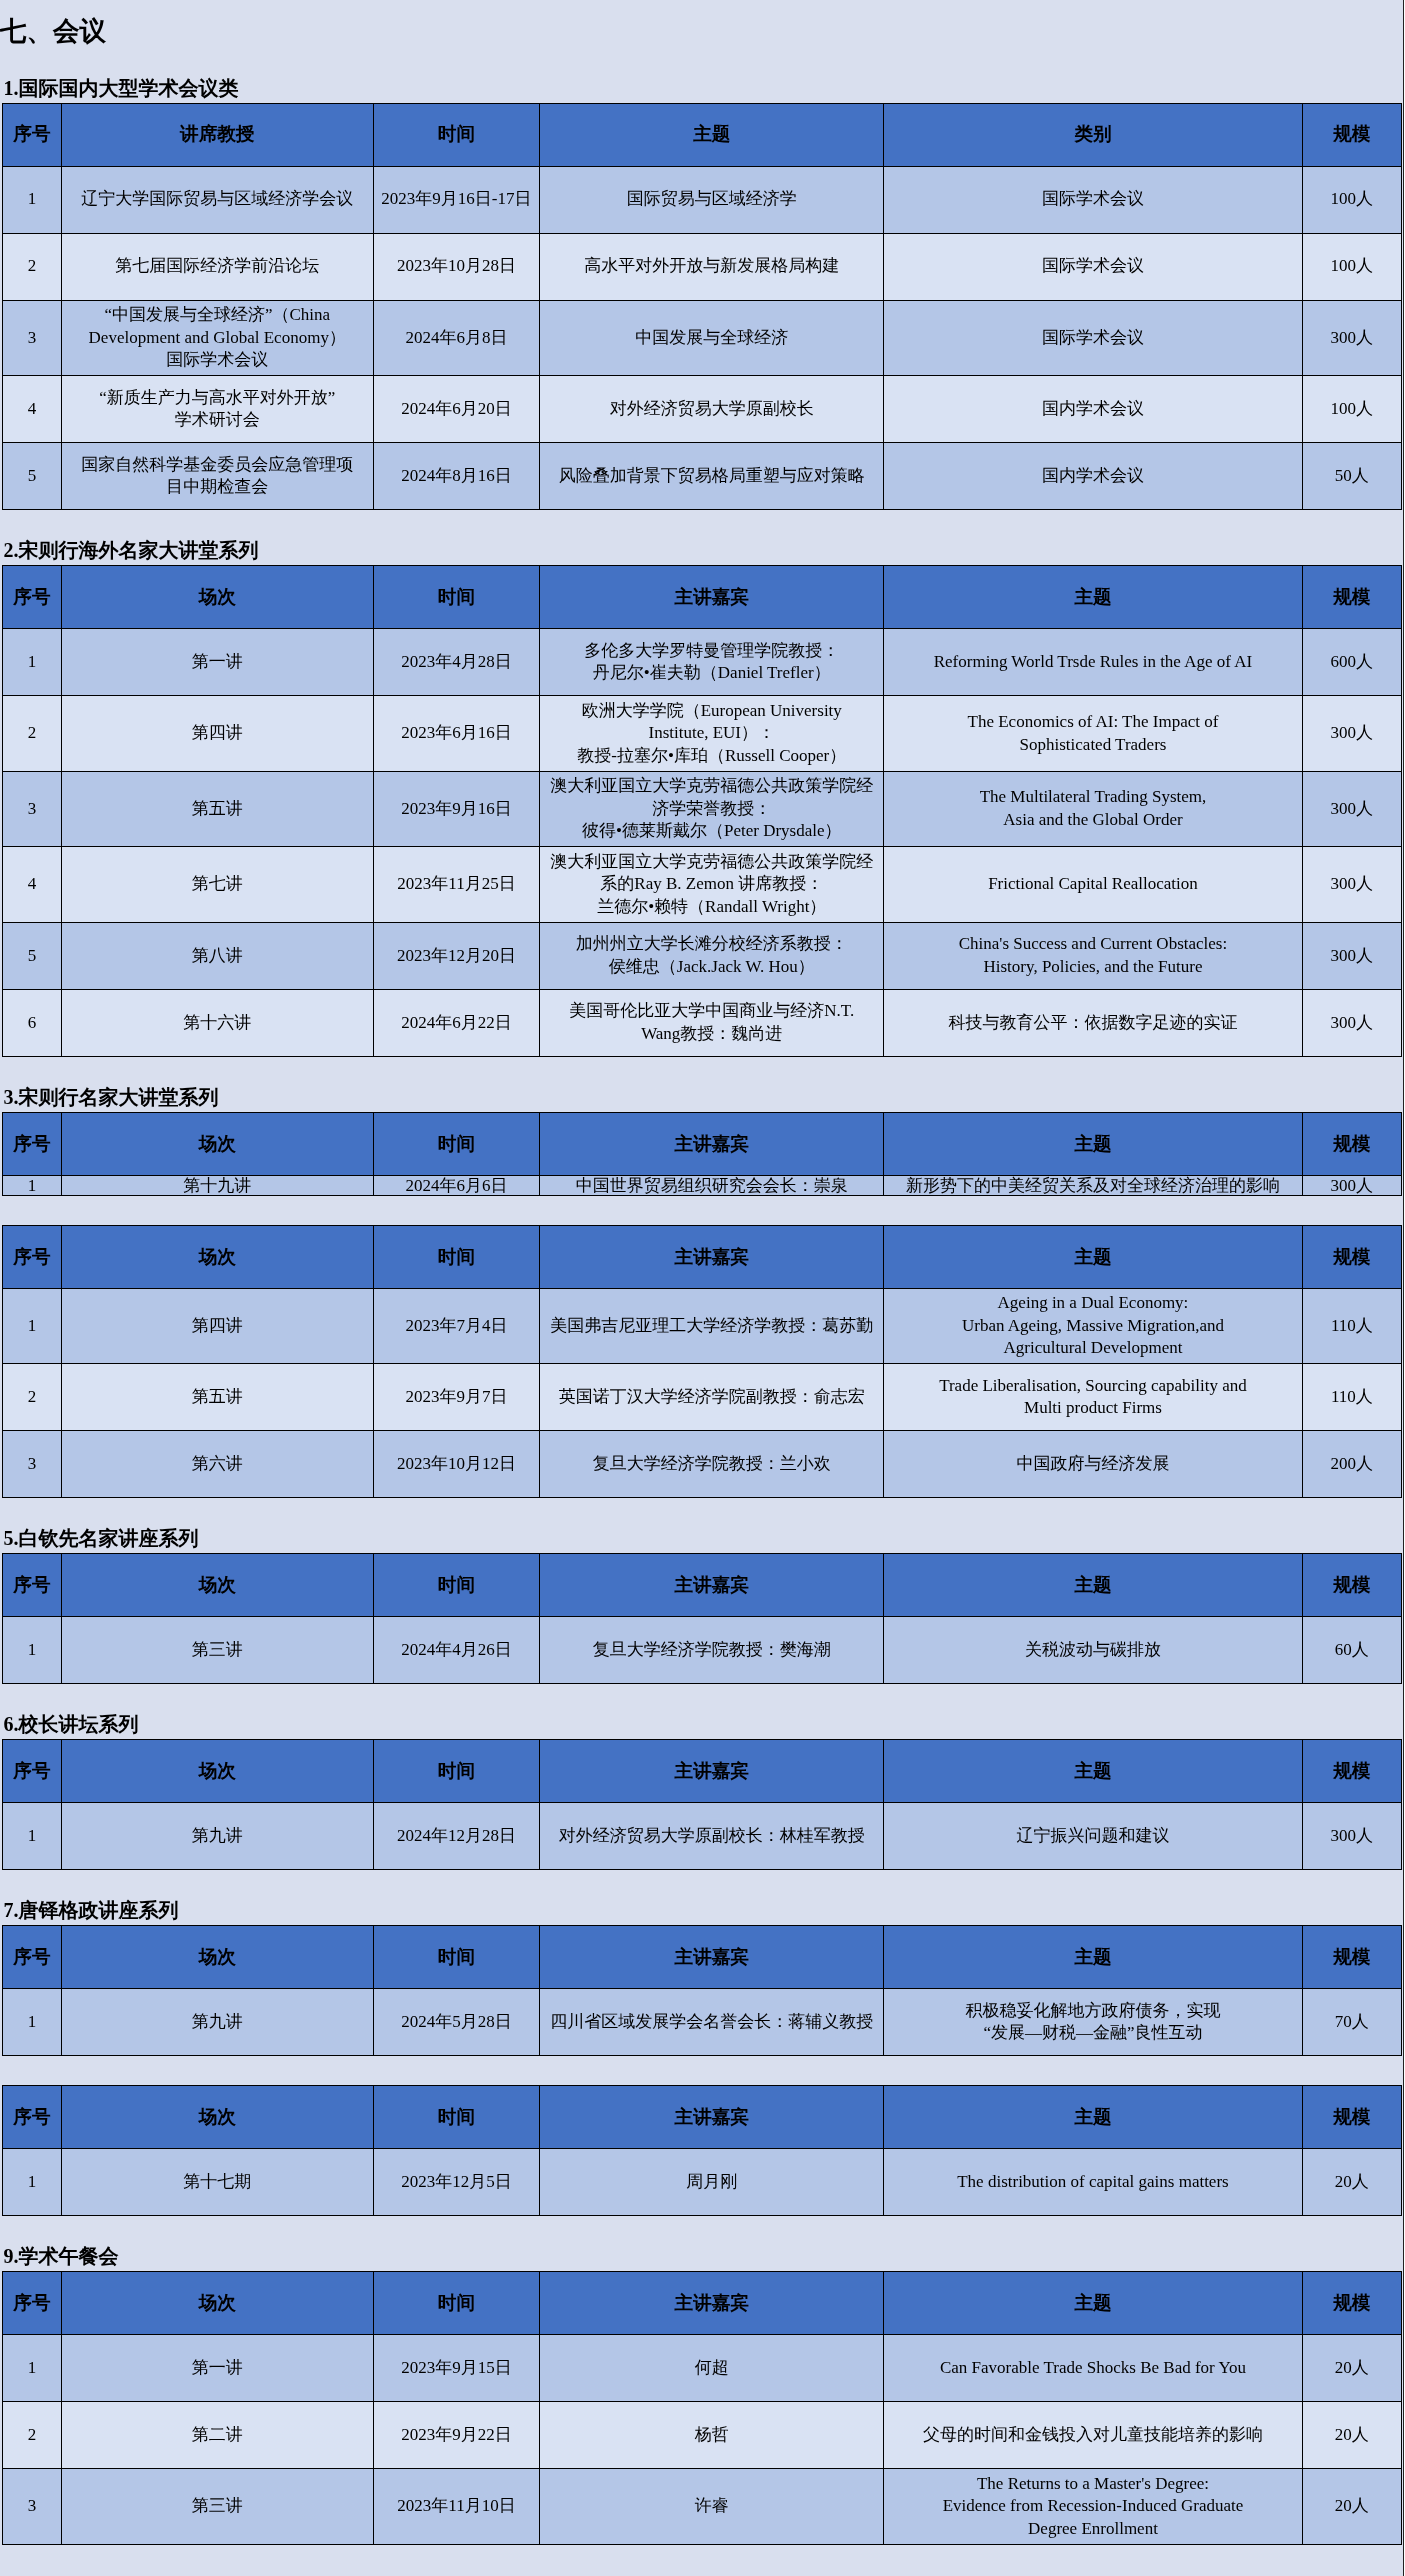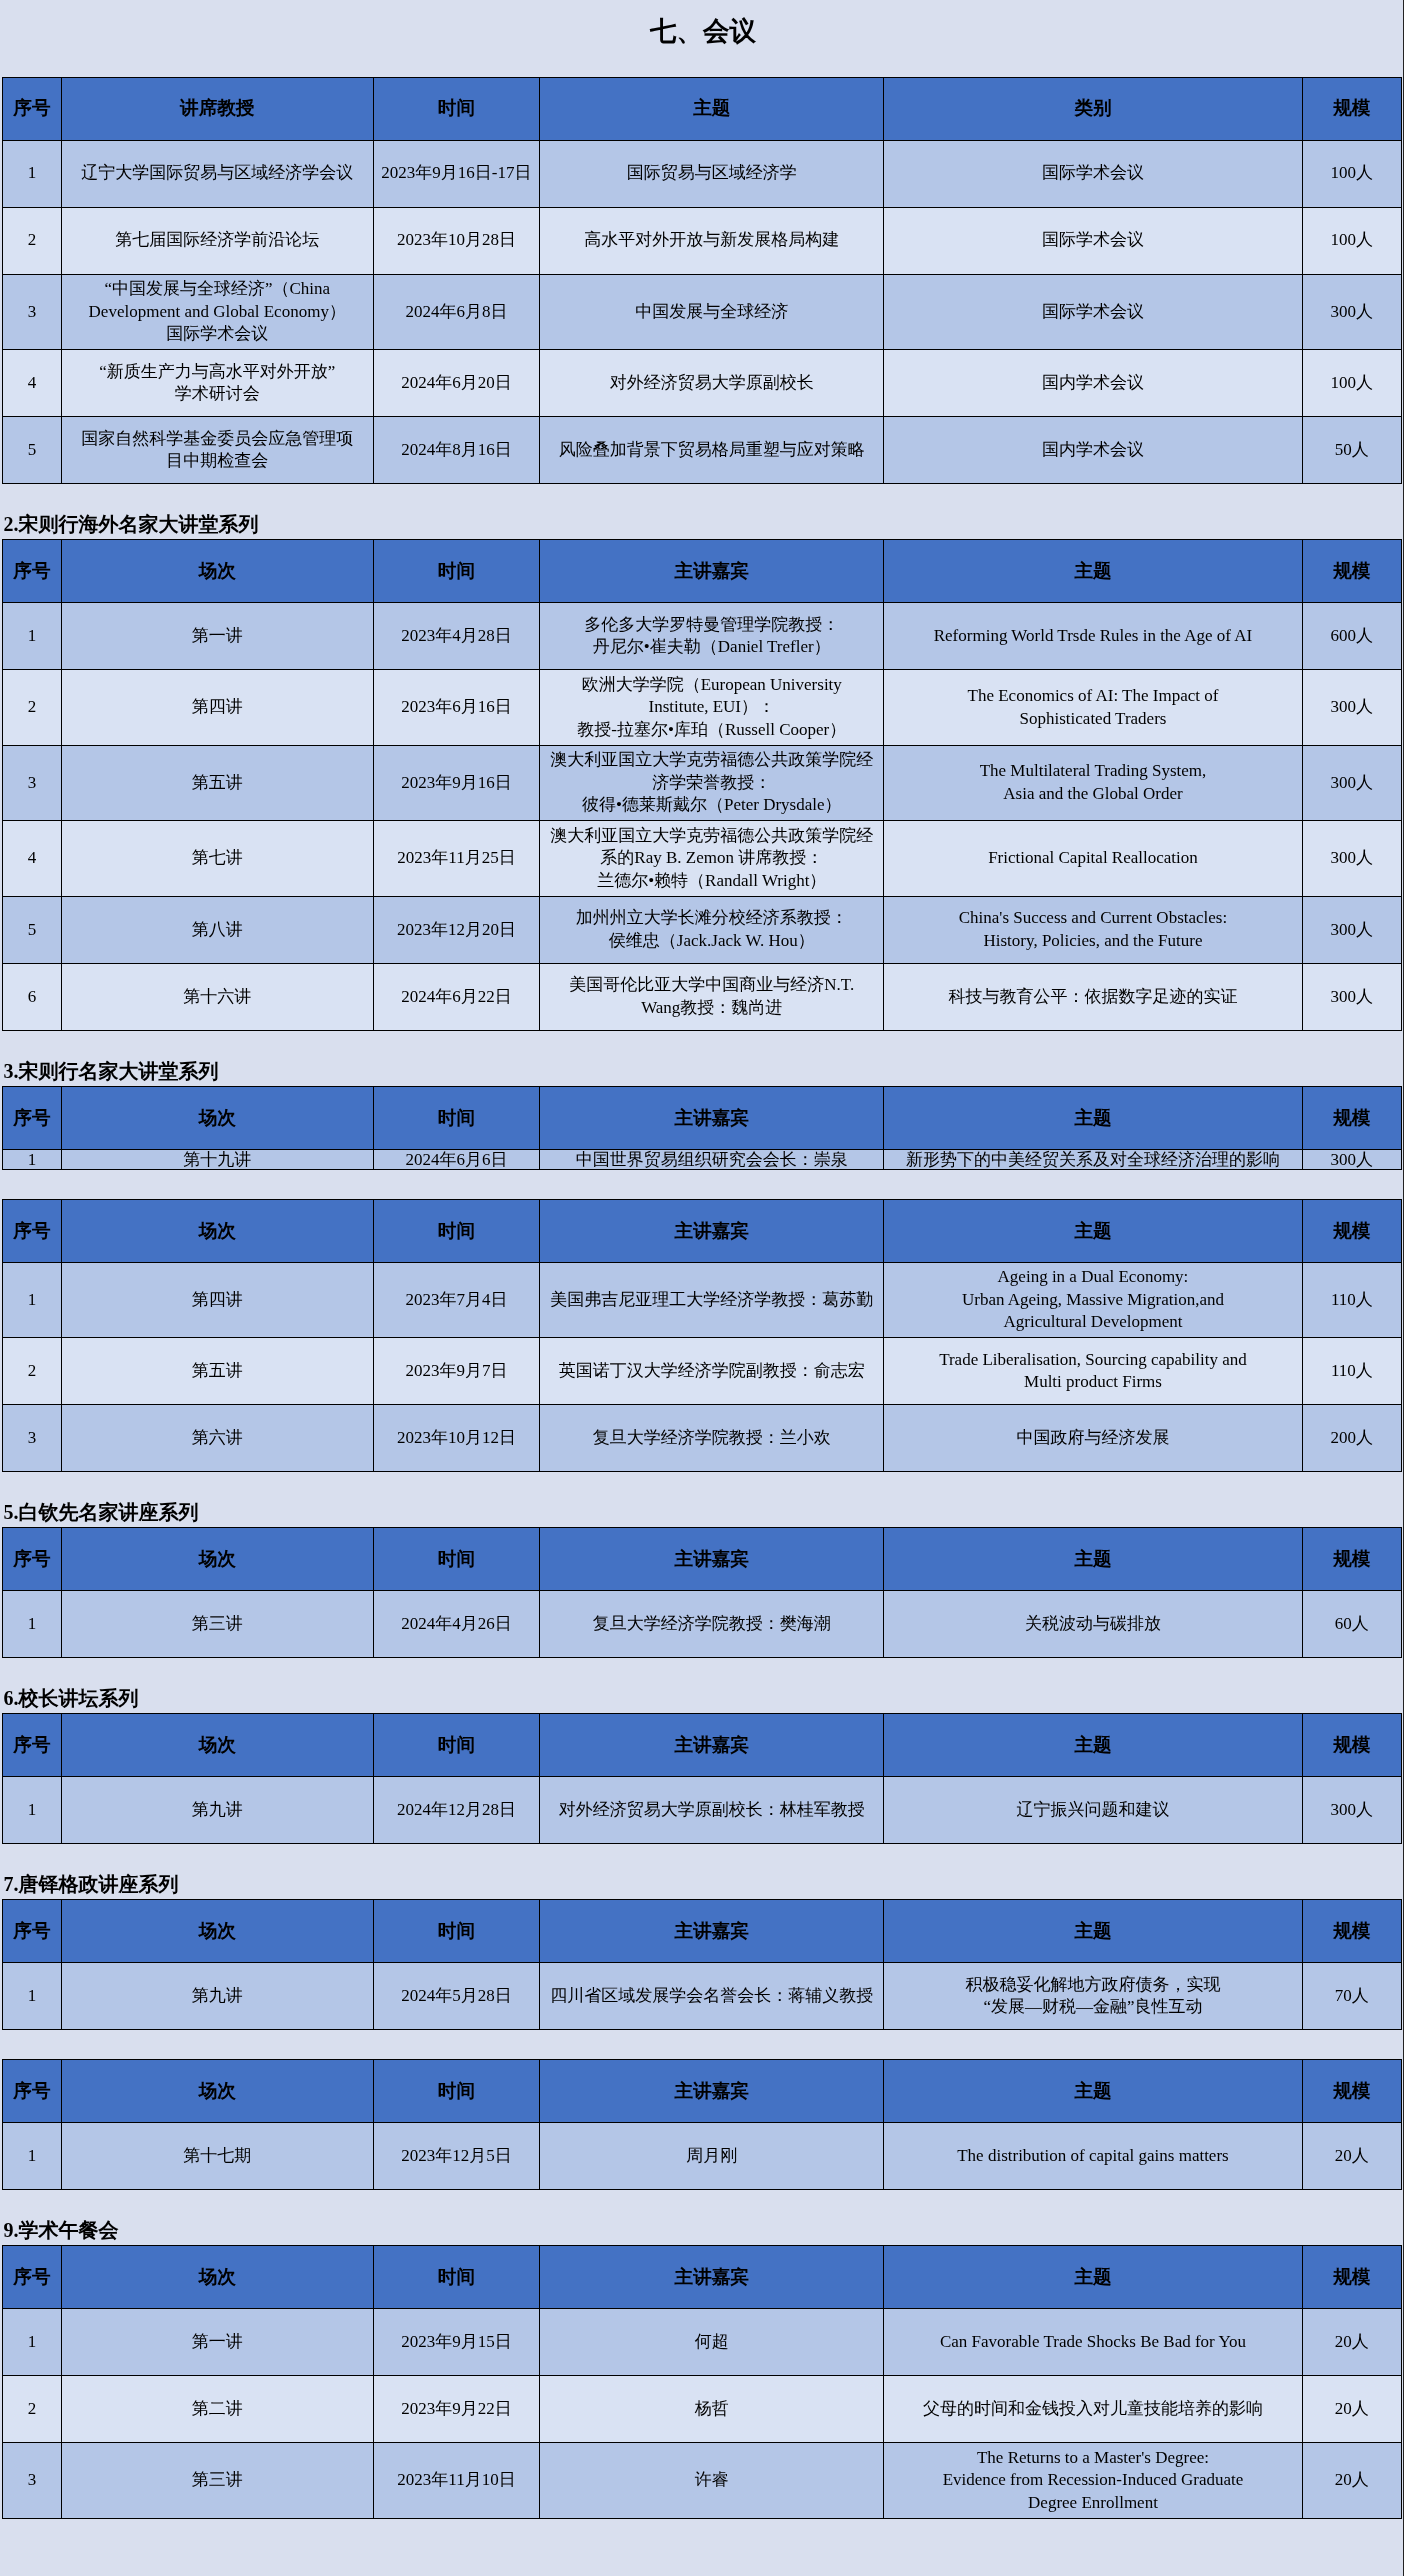--- a/index.html
+++ b/index.html
@@ -4,21 +4,21 @@
 <style>
   html,body { margin:0; padding:0; }
   body {
     width:1406px; height:2576px; overflow:hidden;
     background:#D9DFEE; color:#000;
     font-family:"Liberation Serif","DejaVu Serif",serif;
     position:relative;
   }
   .right-strip { position:absolute; top:0; right:0; width:2.3px; height:2576px; background:#ffffff; border-left:1.1px solid #222; }
   .page-title {
-    text-align:center; font-size:26.5px; font-weight:bold;
+    text-align:left; font-size:26.5px; font-weight:bold;
     padding-top:14.7px; height:32px; line-height:32px;
   }
   .section { margin-top:29px; }
   .section:first-of-type { margin-top:30px; }
   .section-heading {
     font-size:20px; font-weight:bold; line-height:22.6px;
     margin:0 0 3.4px 3.4px;
   }
   table.conf-table {
     border-collapse:collapse; table-layout:fixed;
@@ -43,20 +43,21 @@
   .conf-table tbody tr.compact td { padding:0 5.6px; line-height:19px; }
   tr.odd td  { background:#B4C6E7; }
   tr.even td { background:#D9E2F3; }
 </style>
 </head>
 <body>
 
 <div class="page-title">七、会议</div>
 <div id="content">
     <div class="section">
+      <div class="section-heading">1.国际国内大型学术会议类</div>
       <table class="conf-table">
         <colgroup>
           <col style="width: 4.2%;">
           <col style="width: 22.3%;">
           <col style="width: 11.9%;">
           <col style="width: 24.6%;">
           <col style="width: 29.9%;">
           <col style="width: 7.1%;">
         </colgroup>
         <thead>

